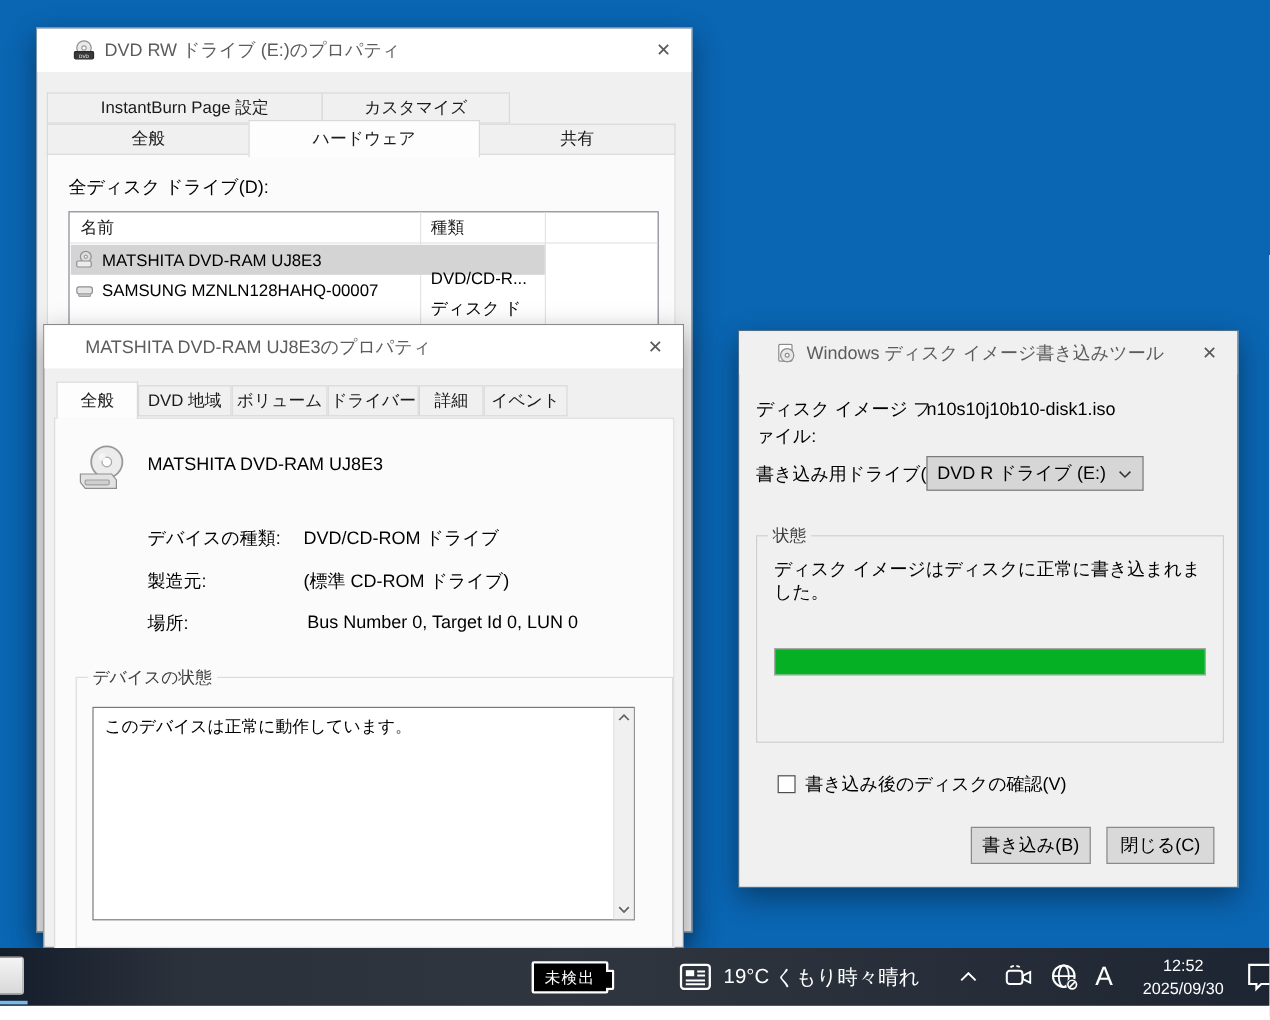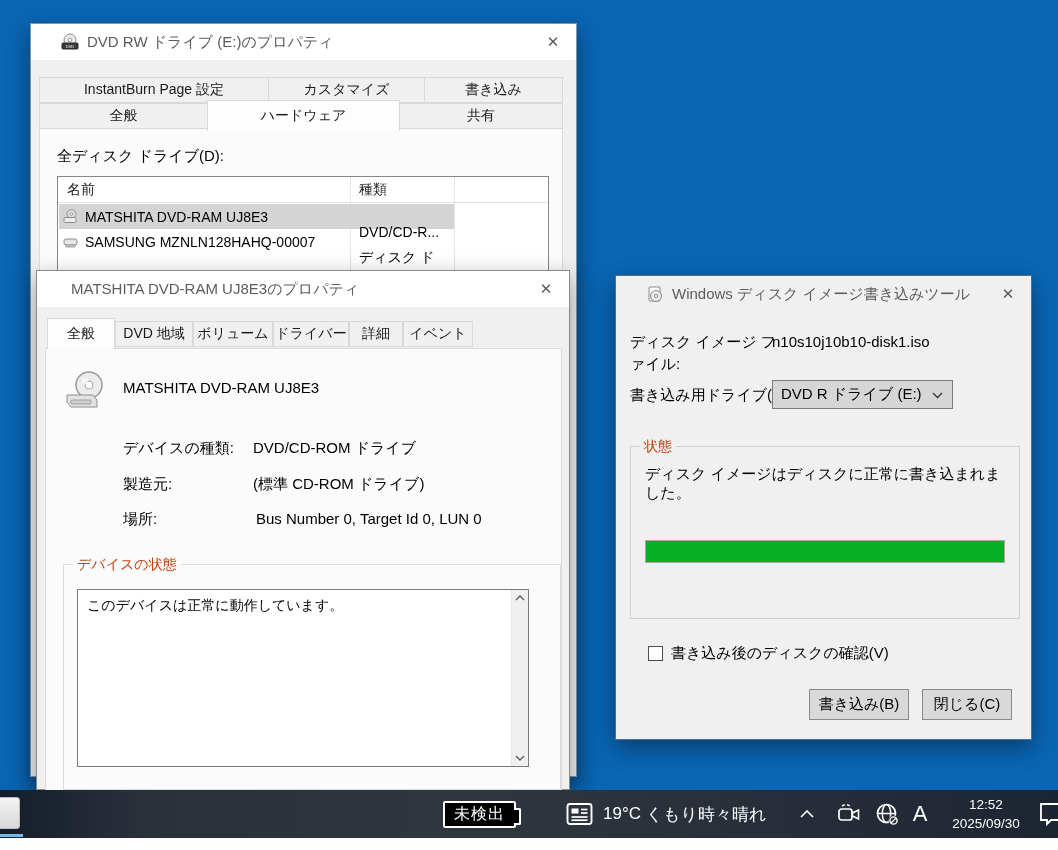--- a/index.html
+++ b/index.html
@@ -39,21 +39,21 @@
   .trow.sel { background:#d4d4d4; }
 
   
   #dlg2 { left:36px; top:270px; width:534px; height:520px; z-index:2; border-color:#8a8a8a; }
   #dlg2 .title-text { margin-left:13px; }
   #dlg2 .panel { left:8px; top:77px; width:517px; height:443px; }
   .fieldrow { position:absolute; left:86px; font-size:15px; color:#000; white-space:nowrap; }
   .fieldrow .fval { position:absolute; left:130px; }
   .groupbox { position:absolute; border:1px solid #dcdcdc; }
   .groupbox > .gb-label { position:absolute; top:-9px; left:9px; background:#fbfbfb;
-          padding:0 4px; font-size:14px; color:#c2410c; white-space:nowrap; }
+          padding:0 4px; font-size:14px; color:#404040; white-space:nowrap; }
   .statusbox { position:absolute; left:13px; top:24px; width:452px; height:178px;
                background:#fff; border:1px solid #7a7a7a; }
   .statusbox .stext { position:absolute; left:9px; top:7px; font-size:14px; color:#000; }
   .vscroll { position:absolute; right:0; top:0; bottom:0; width:17px; background:#f0f0f0;
              border-left:1px solid #e3e3e3; }
   .vscroll svg { position:absolute; left:3px; }
 
   
   #dlg3 { left:615px; top:275px; width:417px; height:465px; z-index:3; border-color:#4d6f8f; background:#f0f0f0; }
   #dlg3 .titlebar-icon { margin:0 8px 0 10px; }
@@ -75,21 +75,21 @@
   #btn-burn { left:193px; width:100px; }
   #btn-close3 { left:306px; width:90px; }
 
   
   .taskbar { position:absolute; left:0; top:790px; width:1058px; height:48px; z-index:10;
      background:linear-gradient(90deg,#141d2b 0%,#2b313b 14%,#30363f 45%,#262d38 78%,#1d2532 100%); }
   .tb-appicon { position:absolute; left:-8px; top:7px; width:28px; height:32px;
      background:linear-gradient(180deg,#f4f4f4,#d8d8d8); border-radius:3px; border:1px solid #bdbdbd; }
   .tb-underline { position:absolute; left:0; top:44px; width:23px; height:3px; background:#76b9ed; }
   .badge { position:absolute; left:443px; top:11px; height:27px; background:#000; border:2px solid #fff;
-     border-radius:2px; color:#fff; font-size:16px; display:flex; align-items:center;
+     border-radius:2px; color:#fff; font-size:13px; display:flex; align-items:center;
      padding:0 9px; letter-spacing:1px; }
   .badge::after { content:""; position:absolute; right:-7px; top:5px; width:5px; height:13px;
      background:#000; border:2px solid #fff; border-left:none; border-radius:0 2px 2px 0; }
   .tb-weather { position:absolute; left:566px; top:0; height:48px; display:flex; align-items:center; }
   .tb-weather svg { margin-right:10px; }
   .tb-weather .wtxt { color:#fff; font-size:17px; white-space:nowrap; }
   .tb-ico { position:absolute; top:0; height:48px; display:flex; align-items:center; justify-content:center; }
   #ico-chevron { left:793px; width:28px; }
   #ico-meet { left:834px; width:30px; }
   #ico-globe { left:872px; width:30px; }
@@ -117,21 +117,20 @@
         </svg>
       </span>
       <span class="title-text">DVD RW ドライブ (E:)のプロパティ</span>
       <span class="close-btn">✕</span>
     </div>
 
     <div class="panel" style="left:8px; top:103px; width:524px; height:648px;"></div>
 
     <div class="tab" style="left:8px;  top:53px; width:230px;">InstantBurn Page 設定</div>
     <div class="tab" style="left:237px;top:53px; width:157px;">カスタマイズ</div>
-    <div class="tab" style="left:393px;top:53px; width:139px;">書き込み</div>
 
     <div class="tab" style="left:8px;  top:79px; width:169px;">全般</div>
     <div class="tab active" style="left:176px;top:76px; width:193px; height:31px;">ハードウェア</div>
     <div class="tab" style="left:368px;top:79px; width:164px;">共有</div>
 
     <div class="list-label">全ディスク ドライブ(D):</div>
 
     <div class="devtable">
       <div class="col-line" style="left:292px;"></div>
       <div class="col-line" style="left:396px;"></div>

